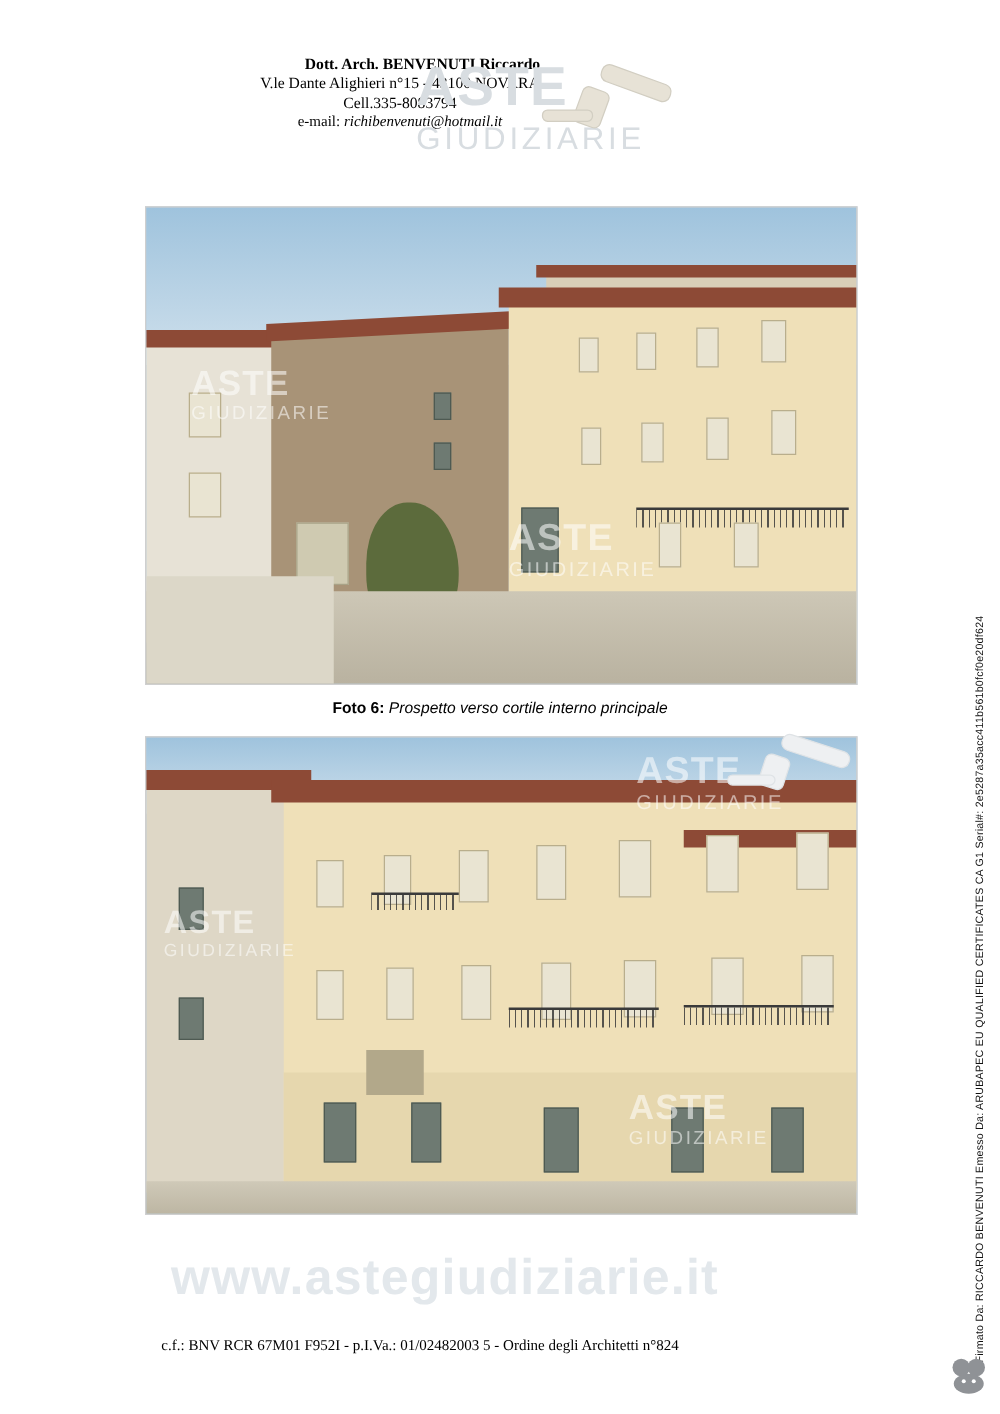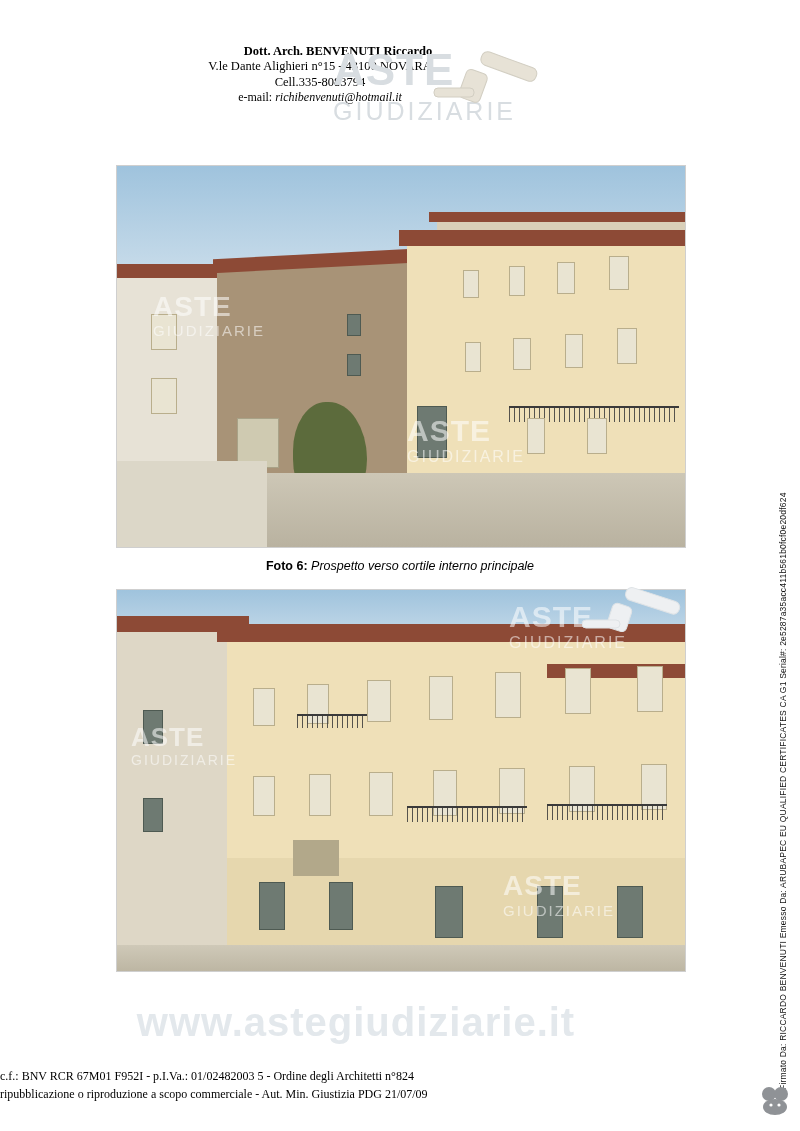--- a/index.html
+++ b/index.html
@@ -75,21 +75,21 @@
     font-size: 12.5px;
     font-style: italic;
   }
   .caption b { font-style: normal; }
 
   
   .footer {
     position: absolute;
     left: 0;
     width: 672px;
-    text-align: left;
+    text-align: center;
     font-size: 12px;
     line-height: 1.45;
     font-family: "Liberation Serif", serif;
   }
   .footer-overlap {
     position: absolute;
     width: 800px;
     text-align: center;
     font-size: 11px;
     font-family: "Liberation Sans", sans-serif;
@@ -291,21 +291,20 @@
       <rect x="46" y="4" width="56" height="13" rx="6" transform="rotate(18 46 4)"></rect>
       <rect x="32" y="20" width="20" height="26" rx="5" transform="rotate(18 32 20)"></rect>
       <rect x="0" y="38" width="38" height="8" rx="4"></rect>
     </g>
   </svg>
 
 
   <div class="site-wm" style="top:1000px;">www.astegiudiziarie.it</div>
 
   <div class="footer" style="top:1068px;">c.f.: BNV RCR 67M01 F952I - p.I.Va.: 01/02482003 5 - Ordine degli Architetti n°824</div>
-  <div class="footer" style="top:1086px;">ripubblicazione o riproduzione a scopo commerciale - Aut. Min. Giustizia PDG 21/07/09</div>
 
   <div class="vstrip">Firmato Da: RICCARDO BENVENUTI Emesso Da: ARUBAPEC EU QUALIFIED CERTIFICATES CA G1 Serial#: 2e5287a35acc411b561b0fcf0e20df624</div>
 
   <svg class="stamp" viewBox="0 0 34 34">
     <circle cx="11" cy="11" r="7" fill="#8f9296"></circle>
     <circle cx="23" cy="11" r="7" fill="#8f9296"></circle>
     <ellipse cx="17" cy="24" rx="12" ry="8" fill="#8f9296"></ellipse>
     <circle cx="13" cy="22" r="1.6" fill="#ffffff"></circle>
     <circle cx="21" cy="22" r="1.6" fill="#ffffff"></circle>
   </svg>

